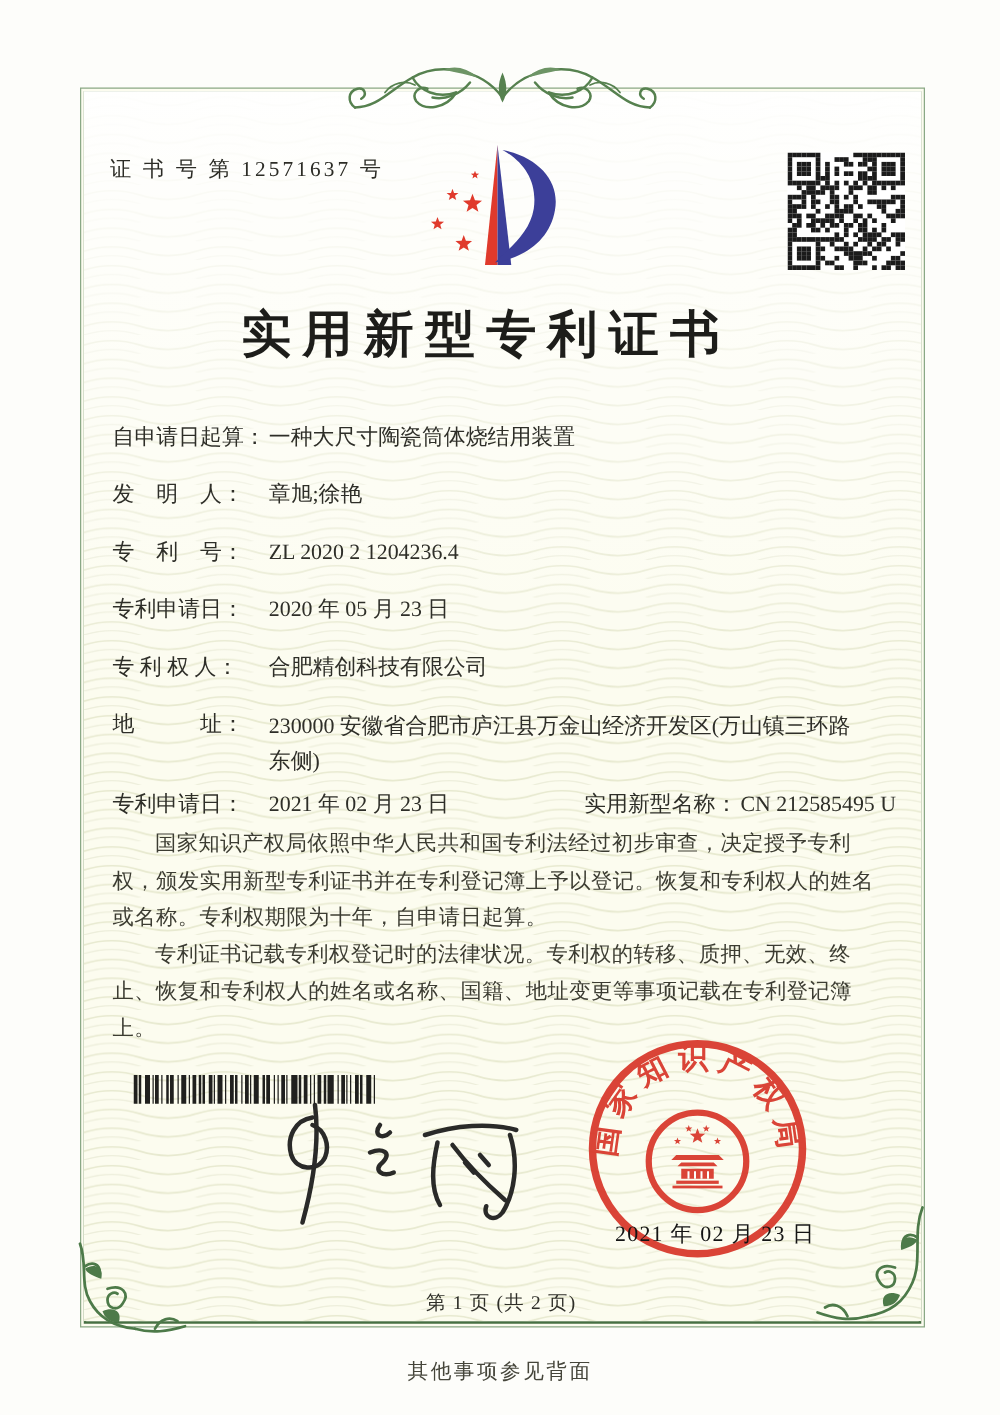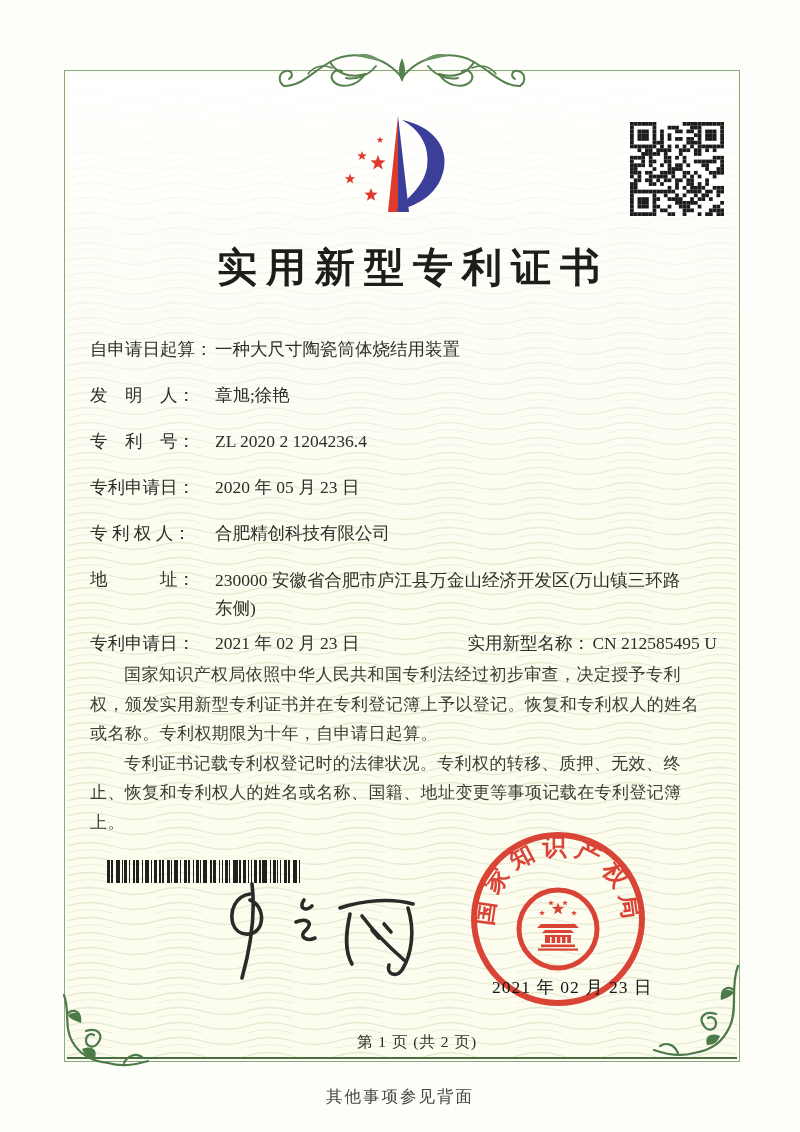--- a/index.html
+++ b/index.html
@@ -15,21 +15,21 @@
   .fade-top{position:absolute;left:67px;top:73px;width:670px;height:984px;z-index:1;
     background:linear-gradient(180deg,rgba(255,255,255,.95) 0%,rgba(255,255,255,.45) 25%,rgba(255,255,255,0) 50%);}
   
   .orn-top{position:absolute;left:272px;top:42px;width:260px;height:60px;z-index:3;}
   .orn-bl{position:absolute;left:56px;top:993px;width:96px;height:80px;z-index:3;}
   .orn-br{position:absolute;left:650px;top:962px;width:96px;height:102px;z-index:3;}
   
   .cert-no{position:absolute;left:88px;top:124px;font-size:17px;letter-spacing:2.5px;z-index:2;color:#2c2c26;}
   .logo{position:absolute;left:336px;top:110px;width:124px;height:110px;z-index:2;}
   .qr{position:absolute;left:630px;top:122px;width:94px;height:94px;z-index:2;background:#fff;}
-  .title{position:absolute;left:76px;top:240px;width:674px;text-align:center;z-index:2;
+  .title{position:absolute;left:52px;top:240px;width:674px;text-align:center;z-index:2;
     font-size:40px;font-weight:700;letter-spacing:9px;color:#1d1d1a;}
   
   .fields{position:absolute;left:90px;top:336px;width:626px;z-index:2;font-size:17.5px;line-height:26px;}
   .frow{margin-bottom:20px;white-space:nowrap;}
   .frow.tight{margin-bottom:8px;}
   .flabel{display:inline-block;min-width:125px;vertical-align:top;}
   .fvalue{vertical-align:top;}
   .wrapval{display:inline-block;width:476px;white-space:normal;line-height:28px;}
   .pair2{margin-left:108px;}
   
@@ -38,21 +38,21 @@
   .paras p{margin:0;text-indent:2em;}
   
   .barcode{position:absolute;left:107px;top:860px;height:23px;display:flex;align-items:stretch;z-index:2;}
   .barcode .bar{background:#20201e;}
   .barcode .gap{background:transparent;}
   .director{position:absolute;left:112px;top:910px;z-index:2;
     font-family:"Liberation Sans","DejaVu Sans",sans-serif;font-size:19px;line-height:34px;color:#222;}
   .signature{position:absolute;left:212px;top:874px;width:222px;height:114px;z-index:6;}
   .seal{position:absolute;left:467px;top:828px;width:182px;height:182px;z-index:4;opacity:.93;}
   .seal-date{position:absolute;left:492px;top:975px;z-index:6;font-size:17.5px;letter-spacing:1px;color:#141414;}
-  .page-ind{position:absolute;left:64px;top:1032px;width:674px;text-align:center;z-index:2;font-size:15.5px;letter-spacing:1px;padding-left:16px;}
+  .page-ind{position:absolute;left:64px;top:1032px;width:674px;text-align:center;z-index:2;font-size:15.5px;letter-spacing:1px;}
   .back-note{position:absolute;left:0;top:1086px;width:100%;text-align:center;z-index:2;font-size:16.5px;color:#45453a;letter-spacing:2px;}
 </style>
 </head>
 <body>
 
 <div class="page">
 
   <div class="frame-outer">
     <div class="frame-inner"></div>
   </div>
@@ -104,20 +104,21 @@
         <path d="M30,52 C42,48 48,56 42,64 C38,70 30,68 30,61 C30,56 35,54 38,56"></path>
         <path d="M52,91 C66,95 78,93 92,88"></path>
         <path d="M68,91 C72,82 80,80 86,84"></path>
         <path d="M12,28 C18,24 24,26 24,34"></path>
       </g>
       <path d="M12,30 C20,25 27,29 25,38 C19,36 14,34 12,30 Z" fill="#4d7a49"></path>
       <path d="M26,74 C35,70 42,74 39,83 C31,83 28,79 26,74 Z" fill="#4d7a49"></path>
     </g>
   </svg>
 
+  <div class="cert-no">证 书 号 第 12571637 号</div>
 
   <svg class="logo" viewBox="0 0 124 110" xmlns="http://www.w3.org/2000/svg">
     <polygon points="62,6 52,102 62,102" fill="#e03a2c"></polygon>
     <polygon points="62,6 62,102 73,102" fill="#3c3f99"></polygon>
     <path d="M66,10 C96,16 112,36 108,58 C104,82 84,96 60,100 C72,88 88,76 91,57 C94,36 84,20 66,10 Z" fill="#3c3f99"></path>
     <polygon fill="#e03a2c" points="44.00,26.50 44.86,28.81 47.33,28.92 45.40,30.45 46.06,32.83 44.00,31.47 41.94,32.83 42.60,30.45 40.67,28.92 43.14,28.81"></polygon>
     <polygon fill="#e03a2c" points="26.00,41.00 27.23,44.30 30.76,44.45 28.00,46.65 28.94,50.05 26.00,48.10 23.06,50.05 24.00,46.65 21.24,44.45 24.77,44.30"></polygon>
     <polygon fill="#e03a2c" points="42.00,45.00 43.97,50.28 49.61,50.53 45.20,54.04 46.70,59.47 42.00,56.36 37.30,59.47 38.80,54.04 34.39,50.53 40.03,50.28"></polygon>
     <polygon fill="#e03a2c" points="14.00,63.50 15.36,67.13 19.23,67.30 16.20,69.71 17.23,73.45 14.00,71.31 10.77,73.45 11.80,69.71 8.77,67.30 12.64,67.13"></polygon>
     <polygon fill="#e03a2c" points="35.00,78.00 36.73,82.62 41.66,82.84 37.80,85.91 39.11,90.66 35.00,87.94 30.89,90.66 32.20,85.91 28.34,82.84 33.27,82.62"></polygon>

